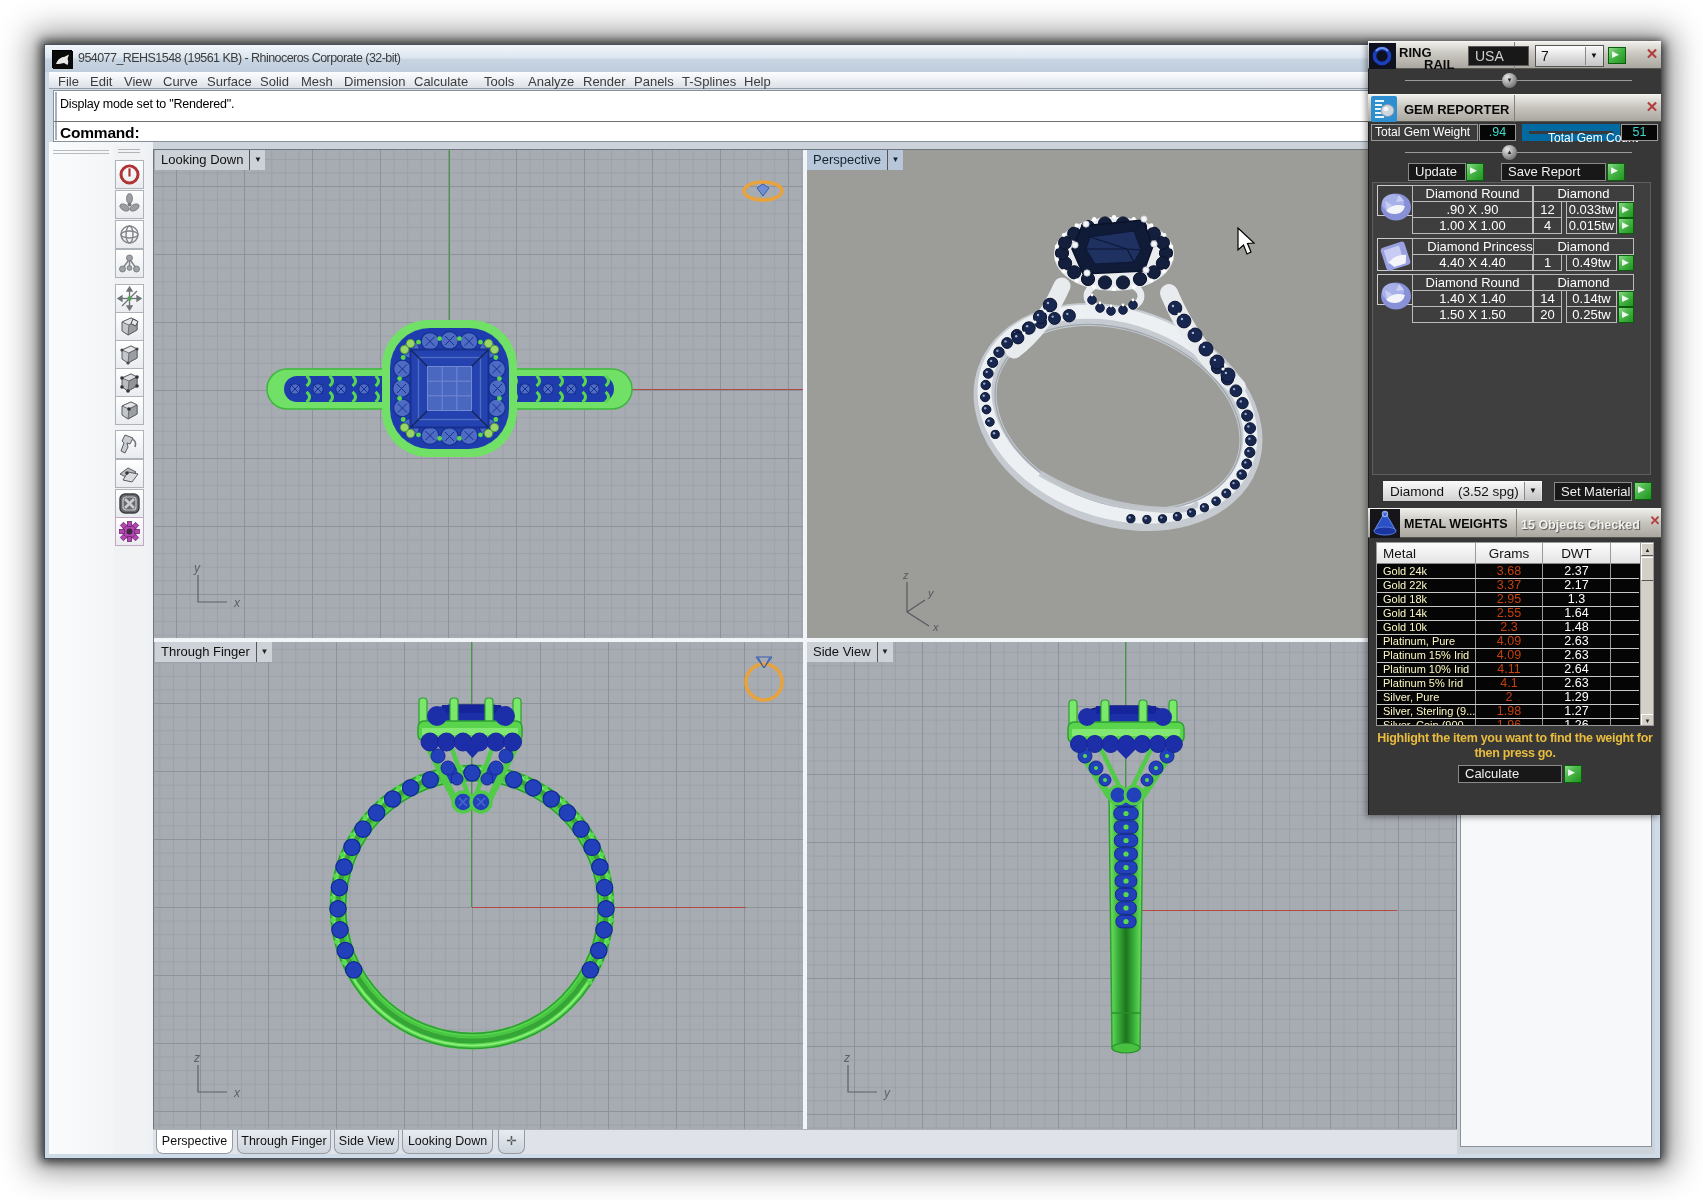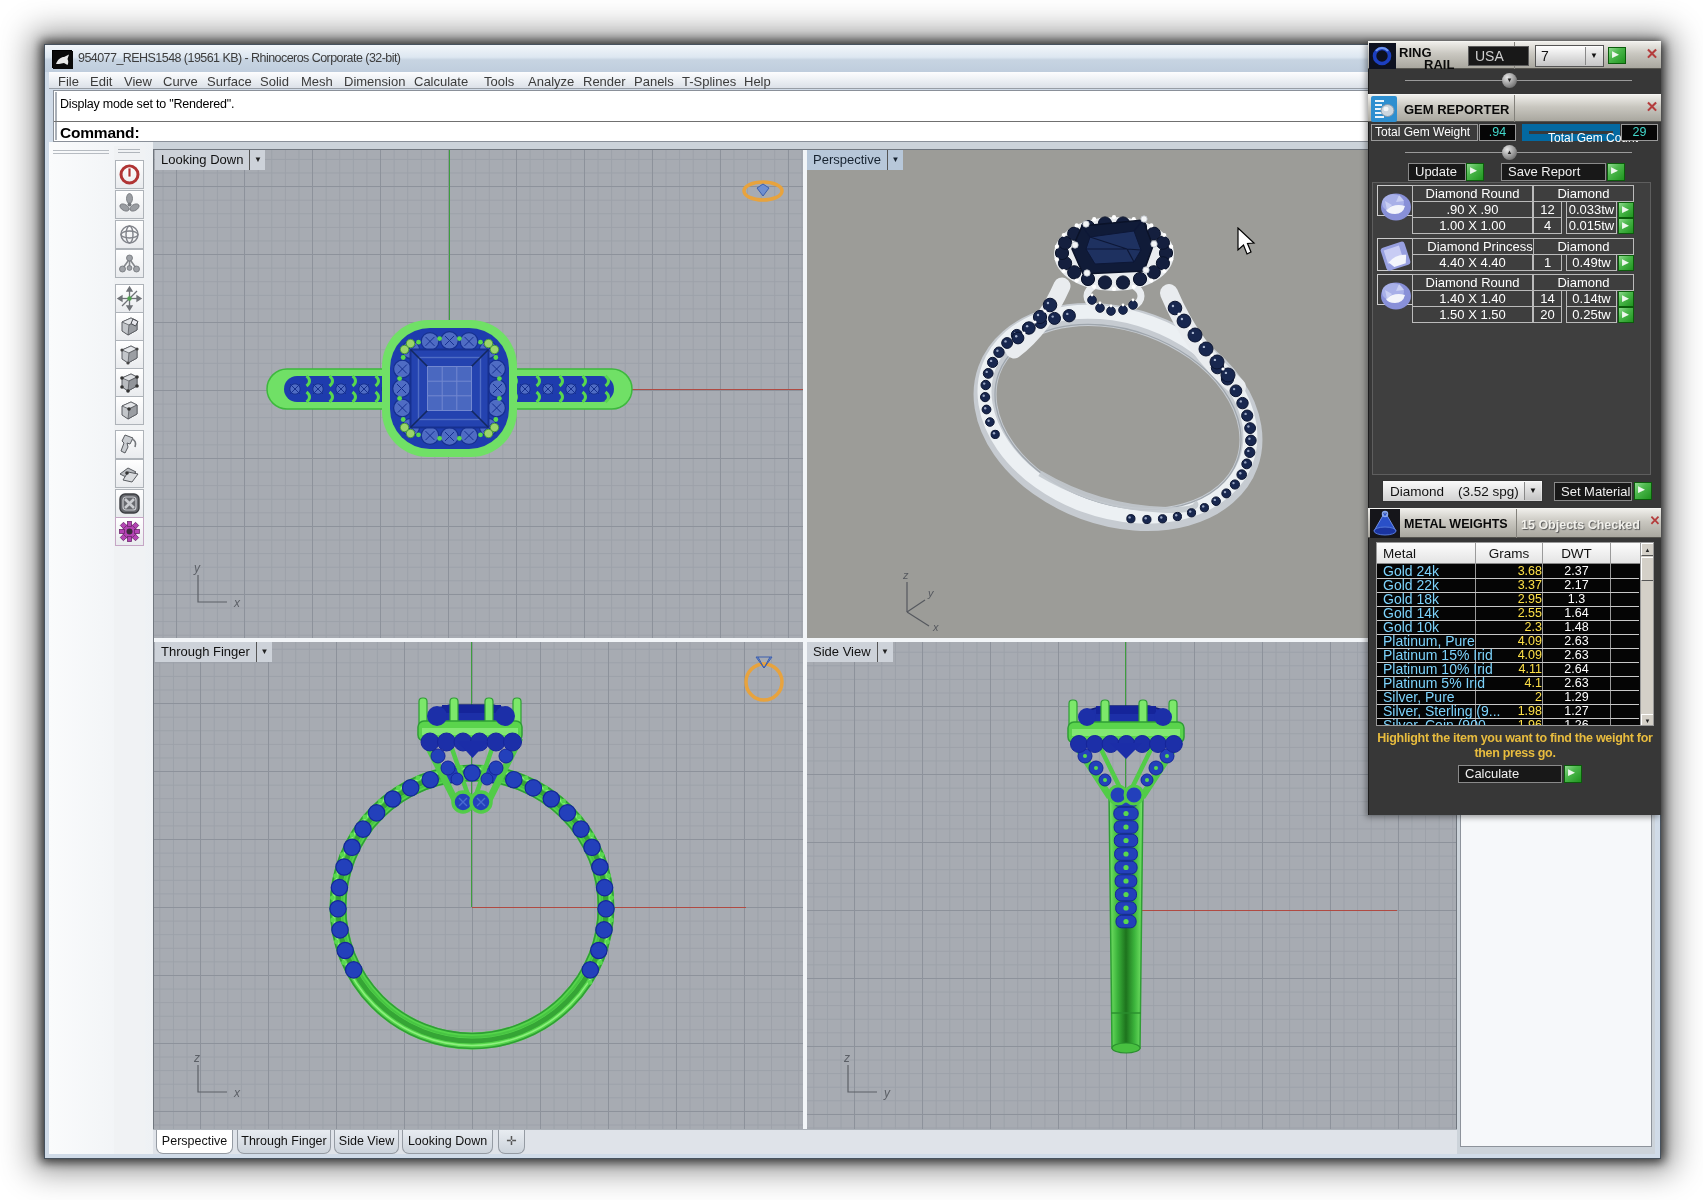--- a/index.html
+++ b/index.html
@@ -64,22 +64,22 @@
 .phdr { position:absolute; height:28px; background:linear-gradient(#efeeea,#c9c7c0 45%,#a9a79f); border-top:1px solid #f5f5f2; border-bottom:1px solid #55544f; }
 .phdr .ttl { position:absolute; font-weight:bold; color:#0a0a0a; }
 .redx { position:absolute; width:14px; height:14px; color:#b43c3c; font-size:15px; font-weight:bold; line-height:13px; text-align:center; }
 .greenbtn { position:absolute; background:linear-gradient(135deg,#8fd98f 0%,#4cb84c 40%,#1f941f 100%); border:1px solid #0b5c0b; }
 .greenbtn:after { content:"▶"; position:absolute; left:3px; top:1px; font-size:9px; color:#edf7ed; }
 .dkbtn { position:absolute; background:#181818; border:1px solid #8a8a8a; color:#f0f0f0; font-size:13px; padding-left:6px; }
 .cell { position:absolute; background:#3e3e3e; border:1px solid #bbbbbb; color:#fff; font-size:13px; text-align:center; }
 #panel { z-index:50; }
 .phdr { z-index:55; }
 .mrow { position:absolute; left:0; width:262px; height:14px; border-bottom:1px solid #c8c8c8; }
-.mrow .m1 { position:absolute; left:6px; top:0; font-size:14px; color:#7dd3fc; line-height:13px; white-space:nowrap; }
-.mrow .m2 { position:absolute; left:99px; width:66px; text-align:right; font-size:12.5px; color:#fde047; line-height:13px; }
+.mrow .m1 { position:absolute; left:6px; top:0; font-size:11px; color:#fef9c3; line-height:13px; white-space:nowrap; }
+.mrow .m2 { position:absolute; left:99px; width:66px; text-align:center; font-size:12.5px; color:#c2410c; line-height:13px; }
 .mrow .m3 { position:absolute; left:166px; width:67px; text-align:center; font-size:12.5px; color:#fff; line-height:13px; }
 </style>
 </head>
 <body>
 <div id="stage">
   <div id="win" class="abs"></div>
   <div id="titlebar" class="abs"></div>
   <div id="titleicon" class="abs"><svg width="20" height="18">
         <rect width="20" height="18" fill="#0a0a0a"></rect>
         <path d="M3,13 C5,8 8,6 11,6 l5,-2.5 -1.5,4.5 c1,2 1,4 0,6 l-3.5,-2 -5,1 z" fill="#e8e8e8"></path>
@@ -769,21 +769,21 @@
         <ellipse cx="15" cy="13" rx="2.6" ry="2.2" fill="#f4f6f8"></ellipse>
       </svg>
     <div class="ttl" style="left:36px;top:7px;font-size:13px;white-space:nowrap">GEM REPORTER</div>
     <div style="position:absolute;left:146px;top:0;width:1px;height:27px;background:#83817b"></div>
   </div>
   <div class="redx abs" style="left:1645px;top:100px;z-index:60">✕</div>
 
   <div class="abs" style="left:1371px;top:124px;width:107px;height:17px;background:#3a3a3a;border:1px solid #999;color:#fff;font-size:12px;line-height:15px;padding-left:3px;white-space:nowrap;z-index:60">Total Gem Weight</div>
   <div class="abs" style="left:1479px;top:124px;width:37px;height:17px;background:#060606;border:1px solid #999;color:#42d8cc;font-size:12.5px;line-height:15px;text-align:center;z-index:60">.94</div>
   <div class="abs" style="left:1522px;top:124px;width:98px;height:17px;background:#3a3a3a;border:7px solid #0369a1;color:#fff;font-size:12px;line-height:15px;padding-left:19px;white-space:nowrap;z-index:60">Total Gem Count</div>
-  <div class="abs" style="left:1621px;top:124px;width:37px;height:17px;background:#060606;border:1px solid #999;color:#42d8cc;font-size:12.5px;line-height:15px;text-align:center;z-index:60">29</div>
+  <div class="abs" style="left:1621px;top:124px;width:37px;height:17px;background:#060606;border:1px solid #999;color:#42d8cc;font-size:12.5px;line-height:15px;text-align:center;z-index:60">51</div>
 
   <div class="abs" style="left:1405px;top:152px;width:227px;height:1px;background:#9a9a9a;z-index:60"></div>
   <div class="abs" style="left:1502px;top:145px;width:15px;height:15px;border-radius:50%;background:radial-gradient(circle at 35% 30%,#e8e8e8,#8a8a8a 60%,#4a4a4a);z-index:60;font-size:6px;color:#222;text-align:center;line-height:14px">▲</div>
 
   <div class="dkbtn abs" style="left:1408px;top:163px;width:58px;height:18px;line-height:16px;z-index:60">Update</div>
   <div class="greenbtn abs" style="left:1466px;top:163px;width:18px;height:18px;z-index:60"></div>
   <div class="dkbtn abs" style="left:1501px;top:163px;width:105px;height:18px;line-height:16px;z-index:60">Save Report</div>
   <div class="greenbtn abs" style="left:1607px;top:163px;width:18px;height:18px;z-index:60"></div>
   <div class="abs" style="left:1372px;top:182px;width:279px;height:293px;background:#3f3f3f;border:1px solid #5e5e5e;z-index:55"></div>
 

